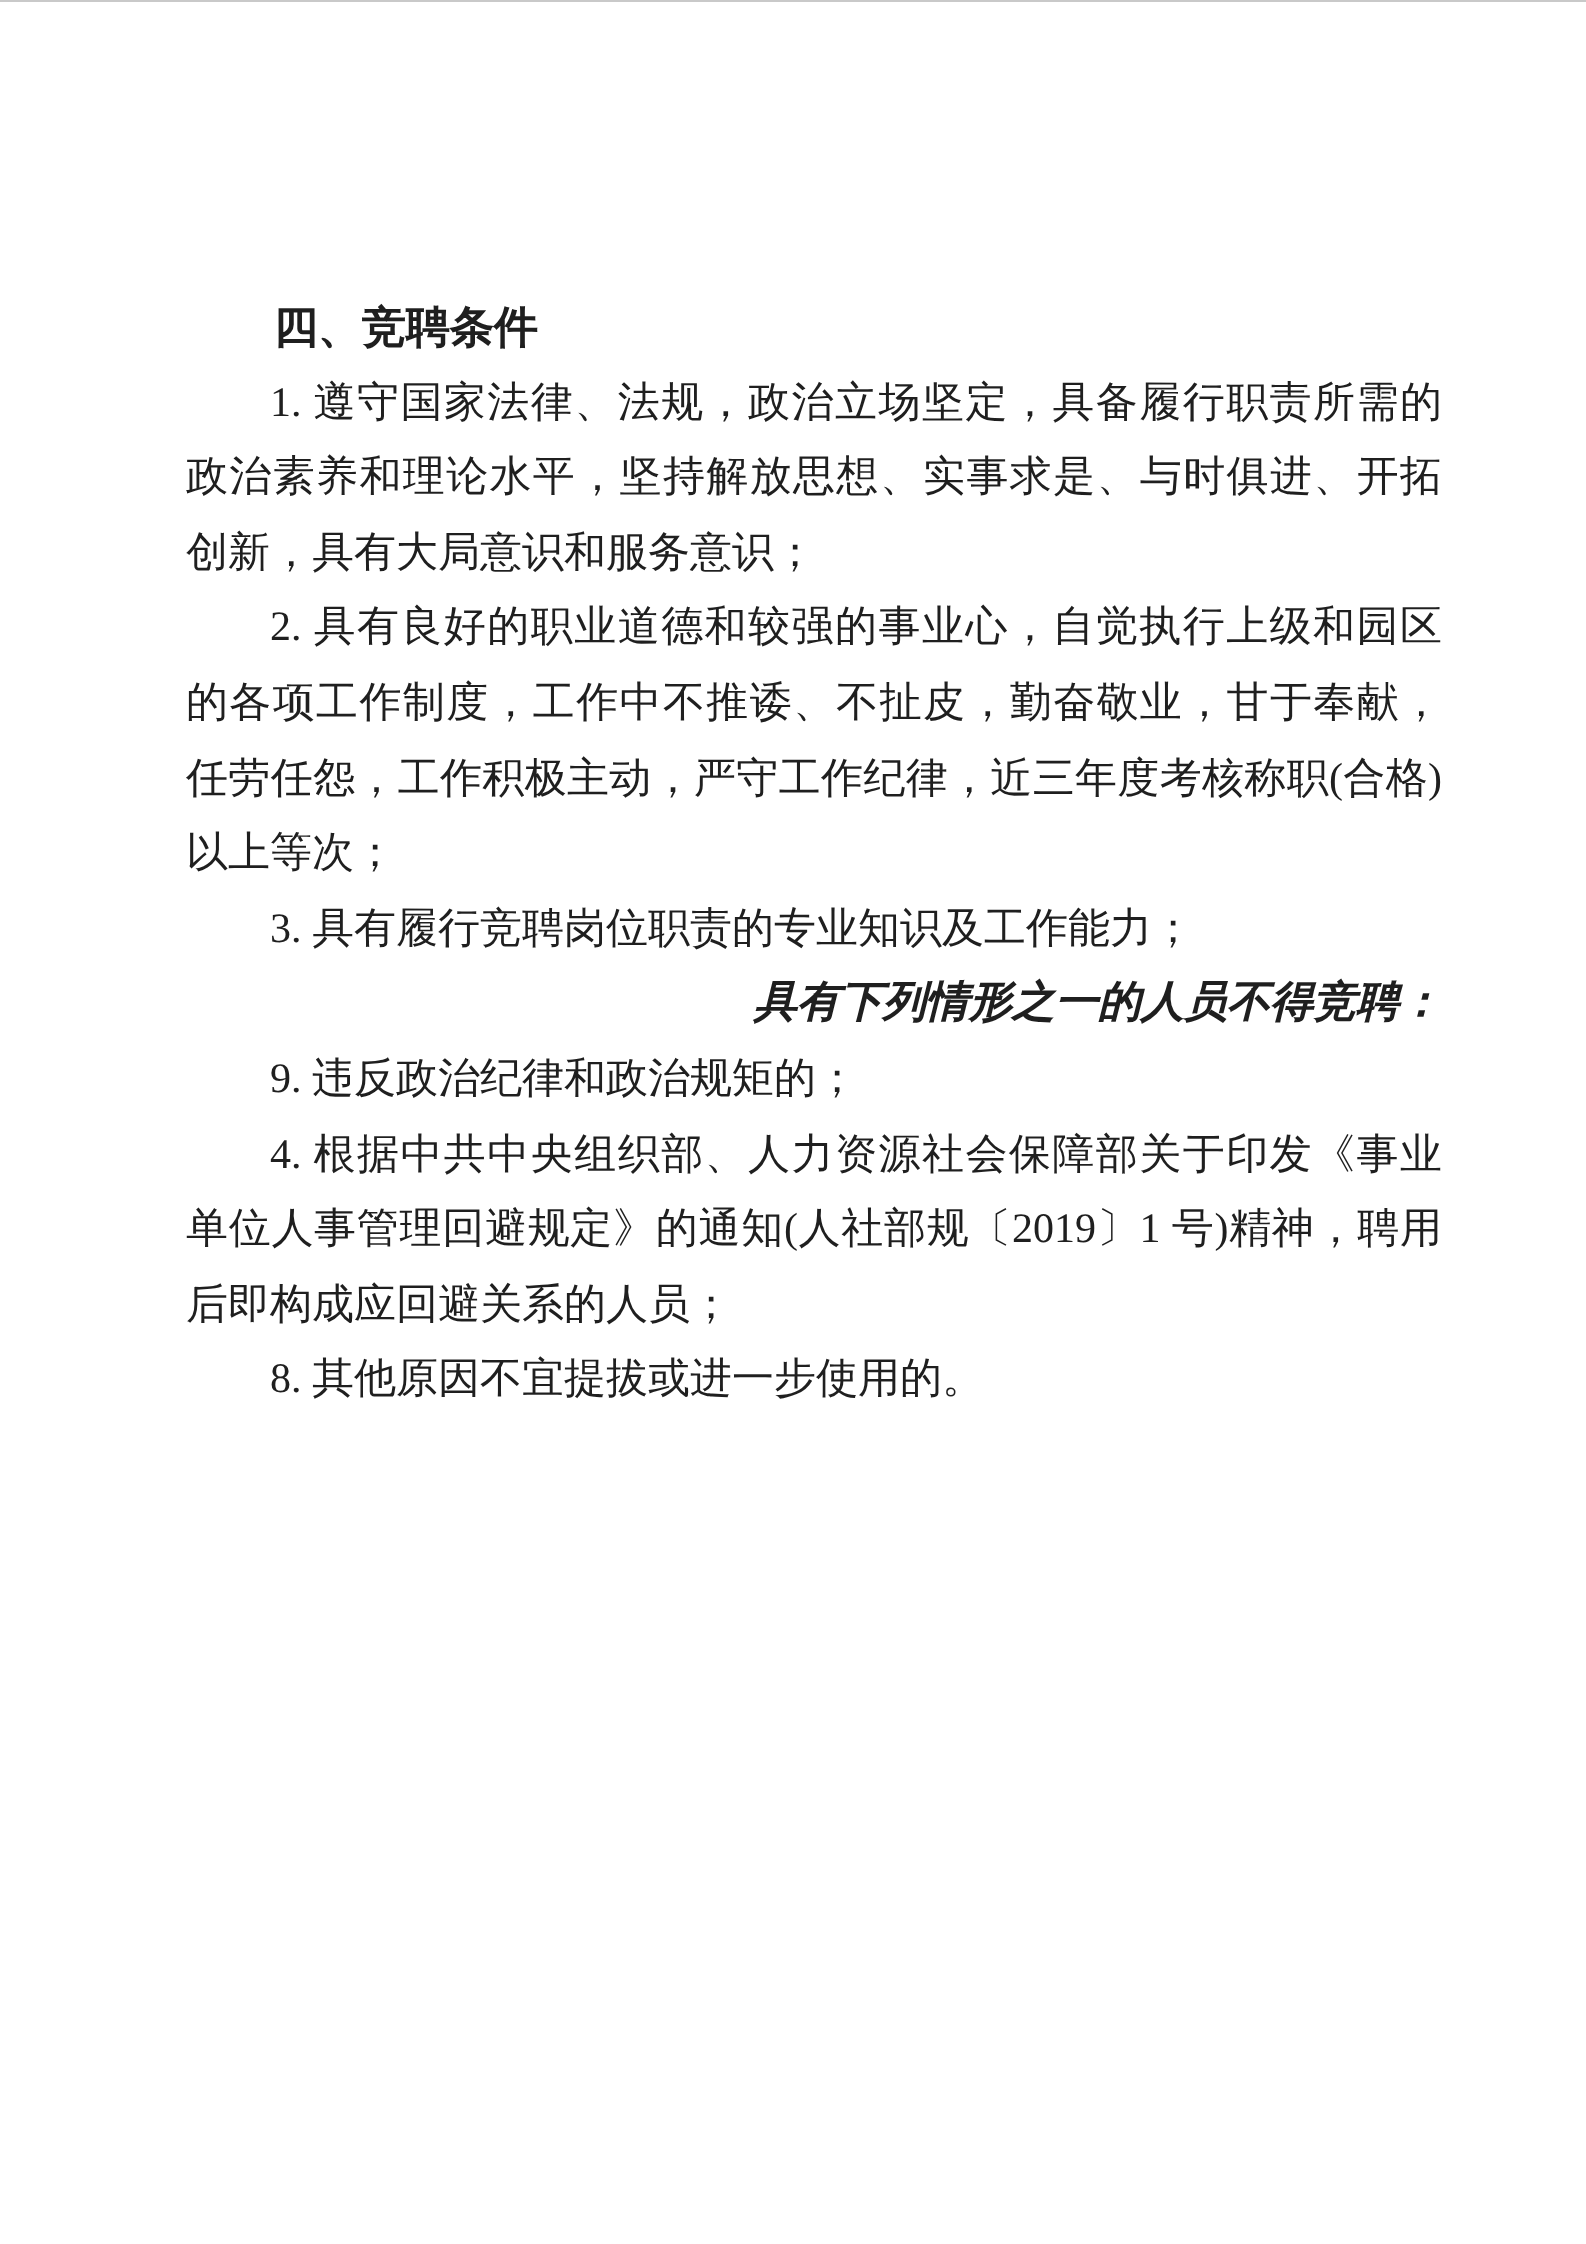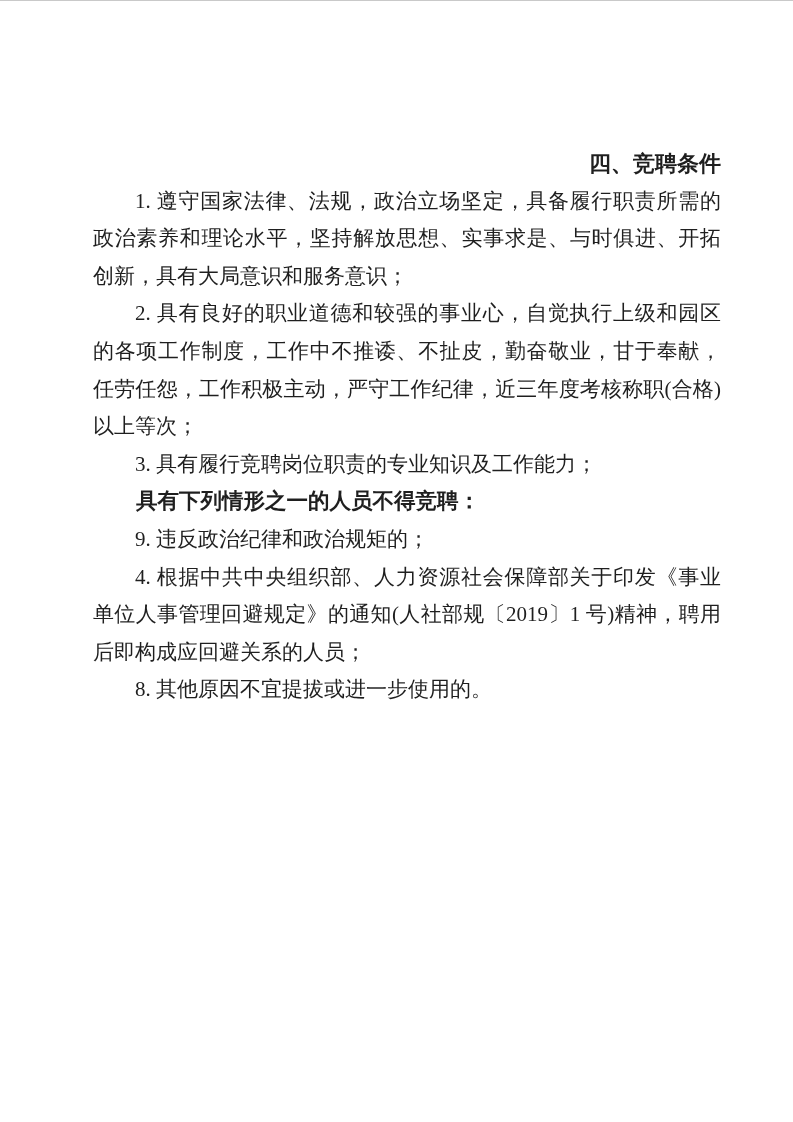--- a/index.html
+++ b/index.html
@@ -23,27 +23,28 @@
   .heading, .para {
     margin: 0;
     line-height: 37.6px;
     text-indent: 2em;
     text-align: justify;
   }
   .heading {
     font-family: "Liberation Sans", "DejaVu Sans", sans-serif;
     font-weight: bold;
     font-size: 22px;
-    text-align: right;
+    text-align: left;
   }
   .bold-head {
     font-family: "Liberation Sans", "DejaVu Sans", sans-serif;
     font-weight: bold;
     font-size: 21.5px;
-    text-align: left;
+    text-align: right;
+    font-style: italic;
   }
 </style>
 </head>
 <body>
 
 <div class="page">
   <h2 class="heading">四、竞聘条件</h2>
 
   <p class="para">1. 遵守国家法律、法规，政治立场坚定，具备履行职责所需的政治素养和理论水平，坚持解放思想、实事求是、与时俱进、开拓创新，具有大局意识和服务意识；</p>
   <p class="para">2. 具有良好的职业道德和较强的事业心，自觉执行上级和园区的各项工作制度，工作中不推诿、不扯皮，勤奋敬业，甘于奉献，任劳任怨，工作积极主动，严守工作纪律，近三年度考核称职(合格)以上等次；</p>

